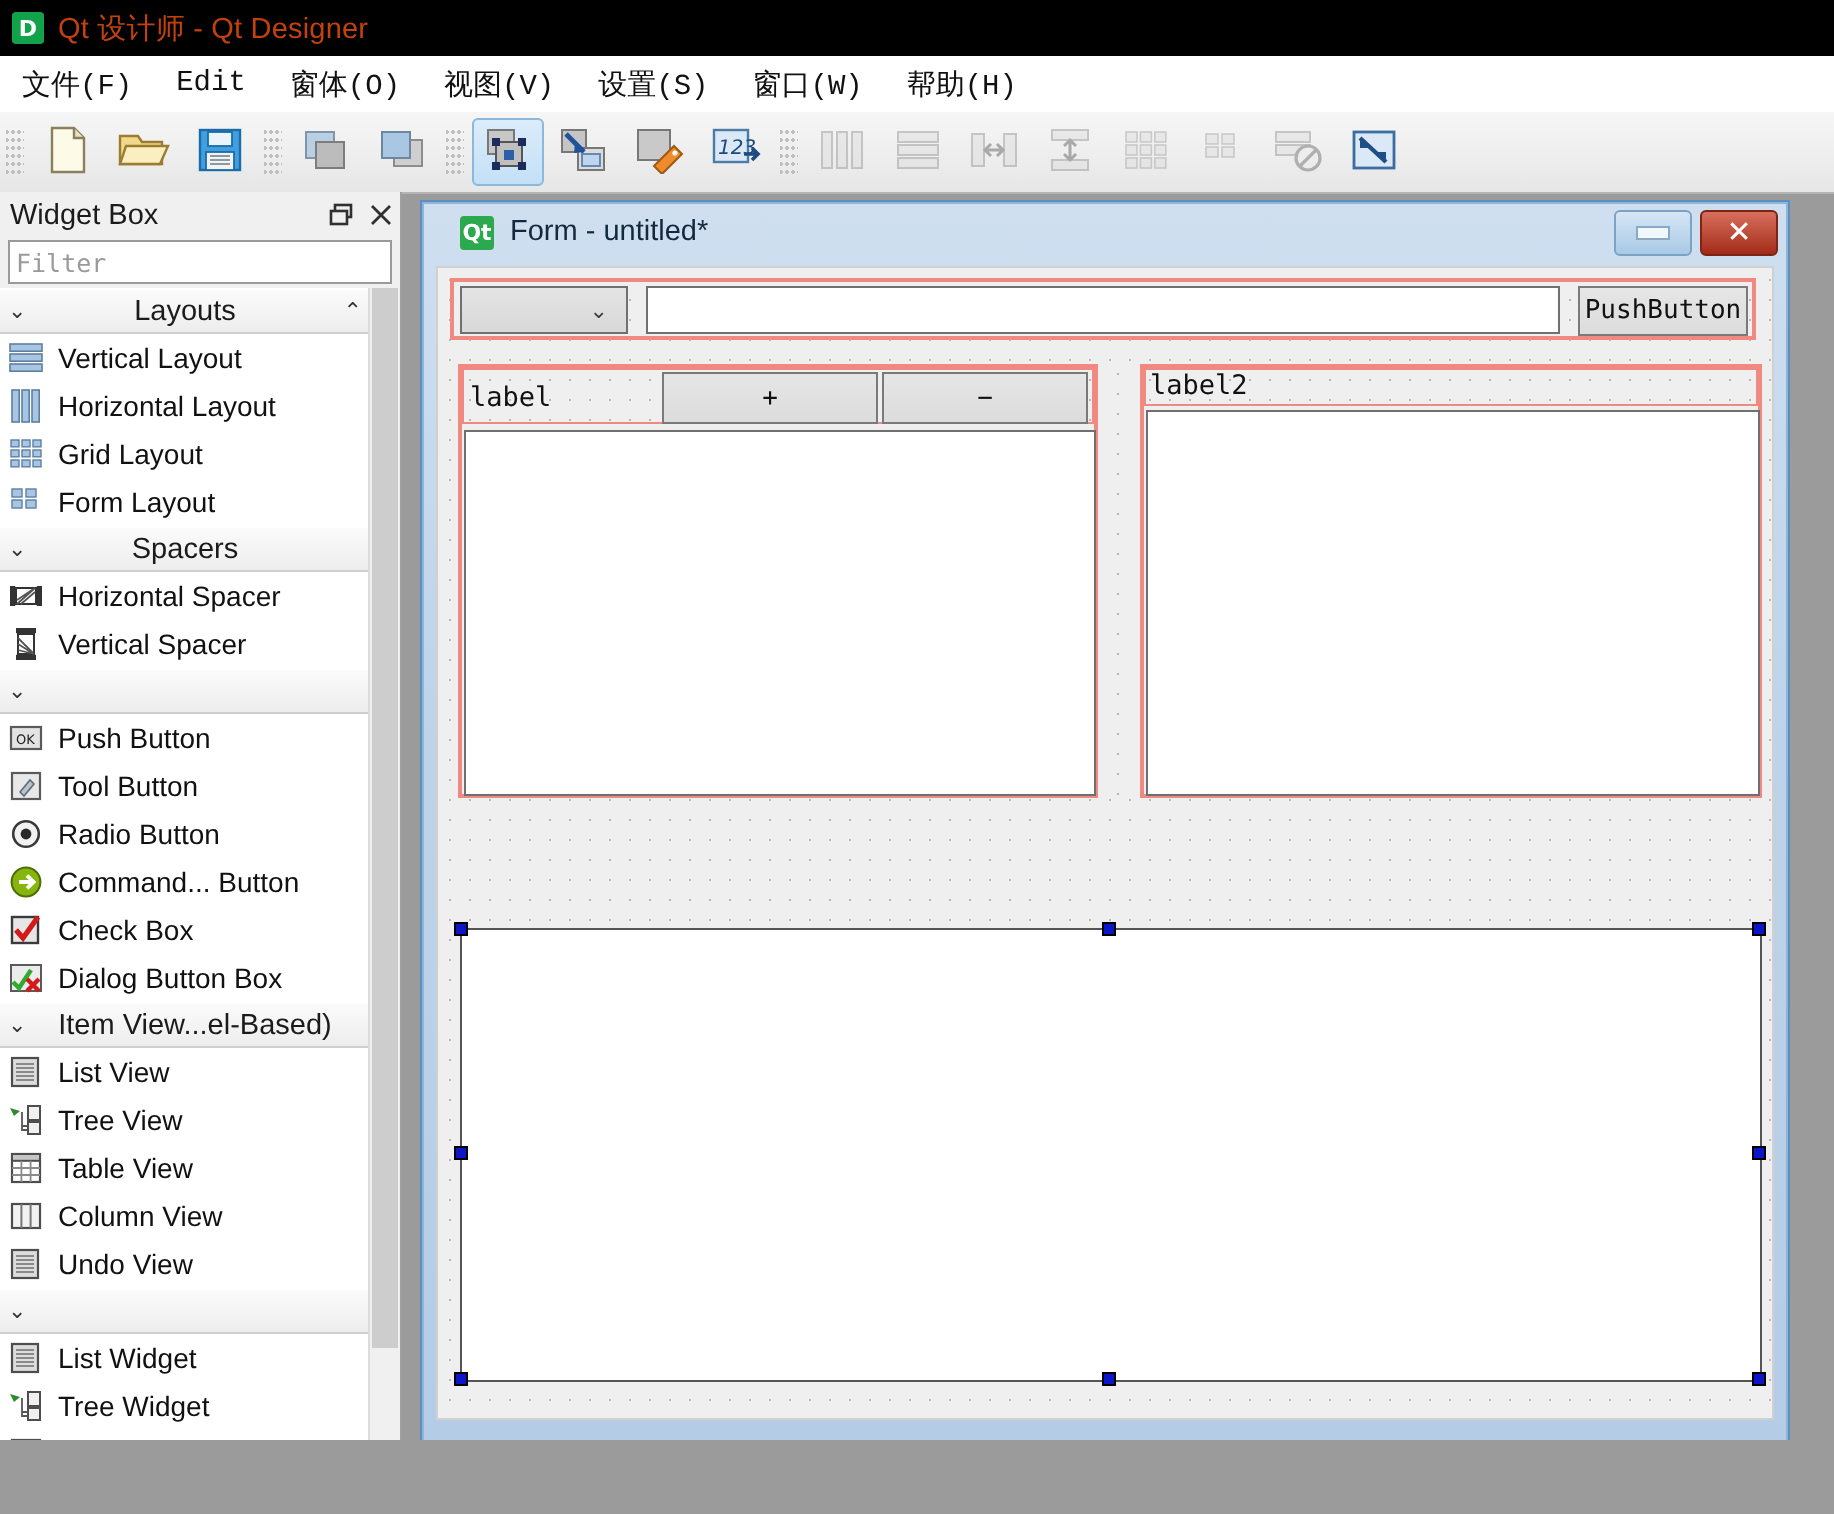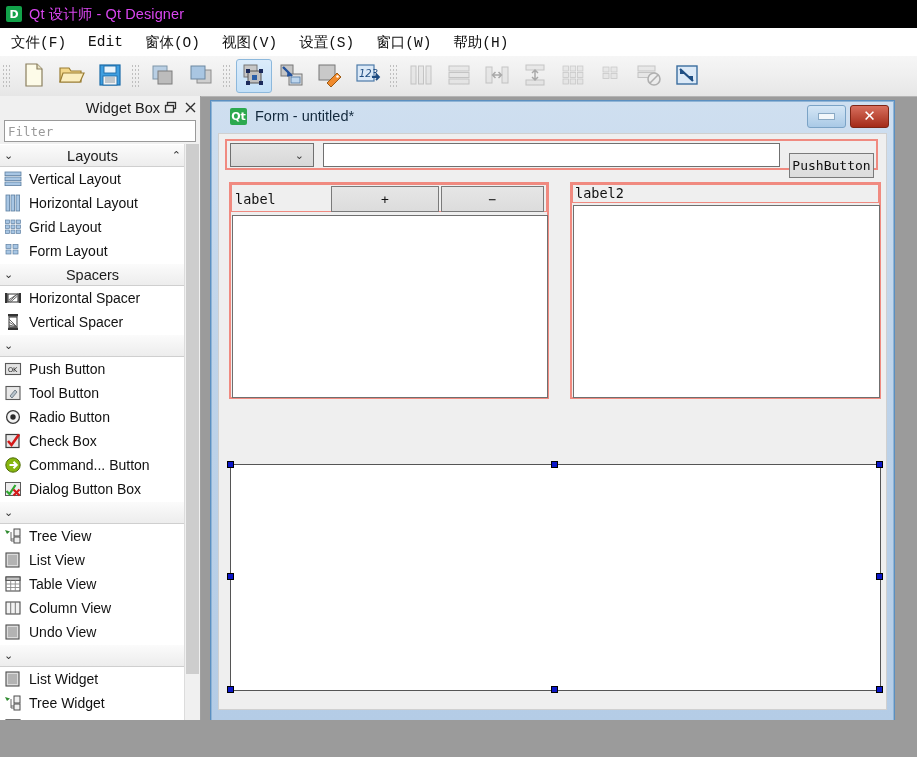--- a/index.html
+++ b/index.html
@@ -16,21 +16,21 @@
     position:absolute;left:0;top:0;width:917px;height:28px;
     background:#000;display:flex;align-items:center;
   }
   .tb-icon{
     width:16px;height:16px;margin-left:6px;margin-right:7px;
     background:#12a24a;border-radius:2px;
     color:#fff;font-size:11px;font-weight:bold;
     display:flex;align-items:center;justify-content:center;
     font-family:"DejaVu Sans",sans-serif;
   }
-  .tb-title{color:#d946ef;font-size:14.5px;letter-spacing:.1px;}
+  .tb-title{color:#c2410c;font-size:14.5px;letter-spacing:.1px;}
 
   
   .menubar{
     position:absolute;left:0;top:28px;width:917px;height:28px;
     background:#fff;display:flex;align-items:center;
     border-bottom:1px solid #fff;
   }
   .menu-item{
     padding:2px 11px;font-size:14.5px;color:#111;cursor:default;white-space:nowrap;font-family:Liberation Mono, monospace;
   }
@@ -54,21 +54,21 @@
     border:1px solid #8cb8dc;
   }
   .tbtn.dis{opacity:.45;}
 
   
   .dock{
     position:absolute;left:0;top:96px;width:200px;height:661px;
     background:#f0f0f0;border-right:1px solid #a0a0a0;
   }
   .dock-head{
-    height:23px;display:flex;align-items:center;background:#f0f0f0;text-align:right;
+    height:23px;display:flex;align-items:center;background:#f0f0f0;
   }
   .dock-title{flex:1;font-size:14.5px;padding-left:5px;color:#1b1b1b;}
   .dock-btn{width:20px;height:20px;display:flex;align-items:center;justify-content:center;color:#303030;}
   .filter{
     margin:1px 4px 0 4px;height:20px;background:#fff;border:1px solid #9a9a9a;
     display:flex;align-items:center;padding-left:3px;
   }
   .filter span{color:#9a9a9a;font-family:"DejaVu Sans Mono","Liberation Mono",monospace;font-size:12.5px;}
 
   .wb-scrollwrap{position:absolute;left:0;top:48px;width:200px;height:613px;background:#fff;}
@@ -498,70 +498,71 @@
             <svg width="18" height="18" viewBox="0 0 18 18">
                 <circle cx="9" cy="9" r="6.4" fill="#f2f2f2" stroke="#3a3a3a" stroke-width="1.3"></circle>
                 <circle cx="9" cy="9" r="2.7" fill="#2a2a2a"></circle>
               </svg>
           </span>
           <span class="wlabel">Radio Button</span>
         </div>
         <div class="witem">
           <span class="ico">
             <svg width="18" height="18" viewBox="0 0 18 18">
+                <circle cx="9" cy="9" r="7.2" fill="#86b60e" stroke="#4f6d07" stroke-width="1"></circle>
+                <path d="M5.5 9h7M9.5 5.8L12.8 9l-3.3 3.2" stroke="#fff" stroke-width="1.9" fill="none"></path>
+              </svg>
+          </span>
+          <span class="wlabel">Command... Button</span>
+        </div>
+        <div class="witem">
+          <span class="ico">
+            <svg width="18" height="18" viewBox="0 0 18 18">
                 <rect x="2" y="2.5" width="13" height="13" fill="#e6e6e6" stroke="#3a3a3a" stroke-width="1.2"></rect>
                 <path d="M4 9l3.5 4L15 2.5" stroke="#d41919" stroke-width="2.6" fill="none"></path>
               </svg>
           </span>
           <span class="wlabel">Check Box</span>
-        </div>
-        <div class="witem">
-          <span class="ico">
-            <svg width="18" height="18" viewBox="0 0 18 18">
-                <circle cx="9" cy="9" r="7.2" fill="#86b60e" stroke="#4f6d07" stroke-width="1"></circle>
-                <path d="M5.5 9h7M9.5 5.8L12.8 9l-3.3 3.2" stroke="#fff" stroke-width="1.9" fill="none"></path>
-              </svg>
-          </span>
-          <span class="wlabel">Command... Button</span>
         </div>
         <div class="witem">
           <span class="ico">
             <svg width="18" height="18" viewBox="0 0 18 18">
                 <rect x="1.5" y="2.5" width="15" height="13" fill="#ececec" stroke="#5a5a5a" stroke-width="1"></rect>
                 <path d="M2.5 11l3 3 6-9" stroke="#2faa2f" stroke-width="2.2" fill="none"></path>
                 <path d="M9.5 9.5l6 6M15.5 9.5l-6 6" stroke="#d41919" stroke-width="2.2"></path>
               </svg>
           </span>
           <span class="wlabel">Dialog Button Box</span>
         </div>
 
         <div class="cat">
           <span class="chev">⌄</span>
+          <span class="cname" style="text-align:center;padding-left:10px;">Item View...el-Based)</span>
+        </div>
+        <div class="witem">
+          <span class="ico">
+            <svg width="18" height="18" viewBox="0 0 18 18">
+                <rect x="2" y="2" width="13" height="14" fill="#dcdcdc" stroke="#4d4d4d" stroke-width="1.1"></rect>
+                <g stroke="#8a8a8a" stroke-width="1">
+                  <path d="M4 5h9M4 7h9M4 9h9M4 11h9M4 13h9"></path>
+                </g>
+              </svg>
+          </span>
+          <span class="wlabel">List View</span>
         </div>
         <div class="witem">
           <span class="ico">
             <svg width="18" height="18" viewBox="0 0 18 18">
                 <path d="M1 3l5 1.5L3 7z" fill="#2f8a2f"></path>
                 <rect x="10" y="2" width="6" height="7" fill="#f0f0f0" stroke="#4d4d4d" stroke-width="1"></rect>
                 <rect x="10" y="10" width="6" height="6" fill="#f0f0f0" stroke="#4d4d4d" stroke-width="1"></rect>
                 <path d="M7 5v9h3M7 12h3" stroke="#555" stroke-width=".9" fill="none"></path>
               </svg>
           </span>
           <span class="wlabel">Tree View</span>
-        </div>
-        <div class="witem">
-          <span class="ico">
-            <svg width="18" height="18" viewBox="0 0 18 18">
-                <rect x="2" y="2" width="13" height="14" fill="#dcdcdc" stroke="#4d4d4d" stroke-width="1.1"></rect>
-                <g stroke="#8a8a8a" stroke-width="1">
-                  <path d="M4 5h9M4 7h9M4 9h9M4 11h9M4 13h9"></path>
-                </g>
-              </svg>
-          </span>
-          <span class="wlabel">List View</span>
         </div>
         <div class="witem">
           <span class="ico">
             <svg width="18" height="18" viewBox="0 0 18 18">
                 <rect x="2" y="2" width="14" height="14" fill="#fff" stroke="#4d4d4d" stroke-width="1.1"></rect>
                 <rect x="2" y="2" width="14" height="3.4" fill="#c6c6c6" stroke="#4d4d4d" stroke-width="1"></rect>
                 <g stroke="#8a8a8a" stroke-width=".9">
                   <path d="M2 9h14M2 12.5h14M6.7 5.4V16M11.3 5.4V16"></path>
                 </g>
               </svg>
@@ -657,21 +658,21 @@
     <div class="canvas">
 
       <div class="lay-red" style="left:6px;top:5px;width:653px;height:31px;"></div>
 
       <div class="qcombo" style="left:11px;top:9px;width:82px;height:22px;">
         <span class="arr">⌄</span>
       </div>
 
       <div class="qline" style="left:104px;top:9px;width:455px;height:22px;"></div>
 
-      <div class="qbtn" style="left:570px;top:19px;width:83px;height:23px;">
+      <div class="qbtn" style="left:570px;top:9px;width:83px;height:23px;">
         <span>PushButton</span>
       </div>
 
       <div class="lay-red" style="left:10px;top:48px;width:320px;height:217px;"></div>
       <div class="lay-red2" style="left:12px;top:50px;width:316px;height:28px;"></div>
 
       <div class="qlabel" style="left:16px;top:57px;">
         <span>label</span>
       </div>
 

